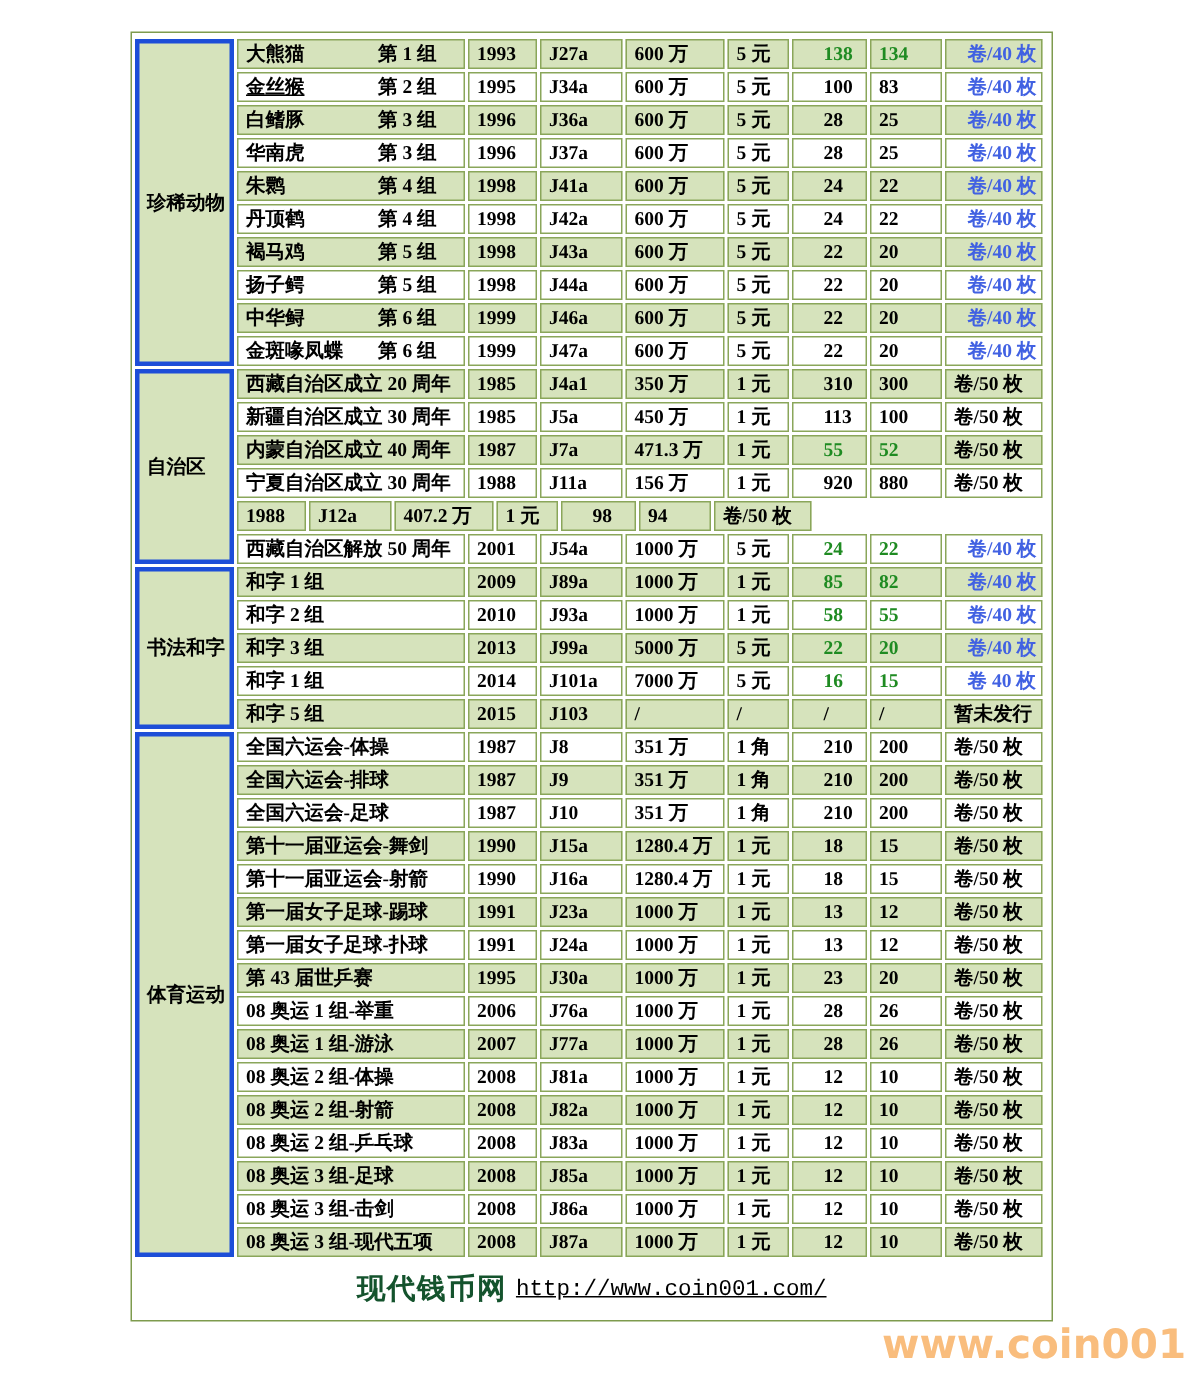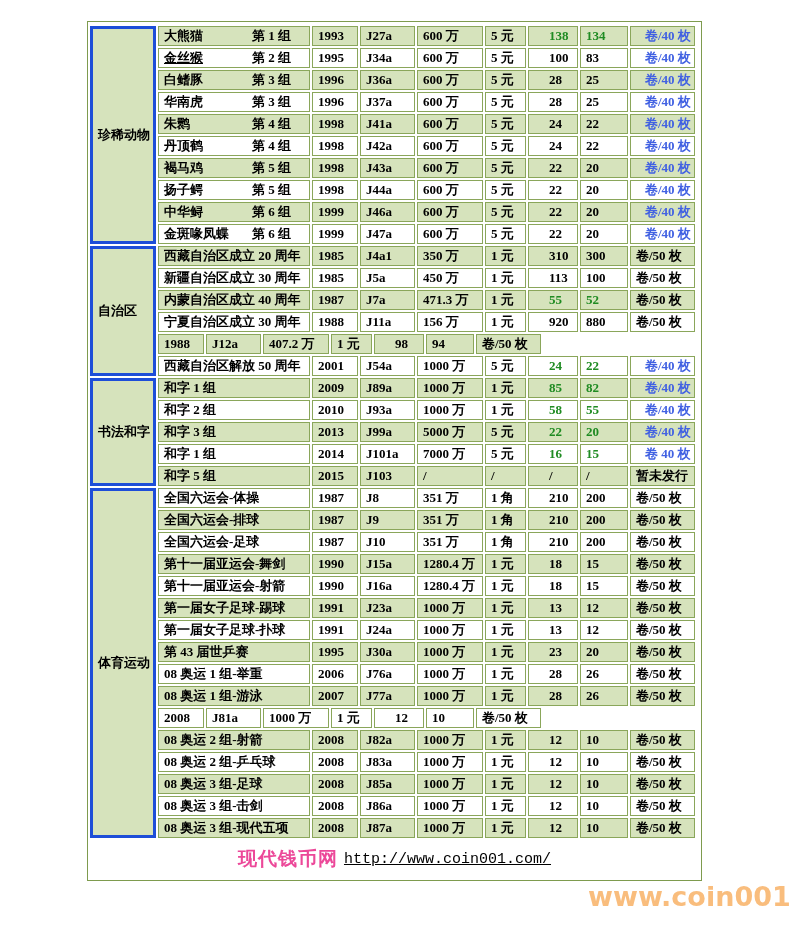--- a/index.html
+++ b/index.html
@@ -38,21 +38,21 @@
   .nm.full{width:auto;flex:1;}
   .nm.ul{text-decoration:underline;}
   .grp{flex:1;}
 
   .green{color:#1f8b22;}
   .blue{color:#4161e2;padding-left:14px;}
 
   
   .footer{height:38px;margin-top:2px;display:flex;align-items:center;
           justify-content:center;background:#ffffff;}
-  .site-name{color:#ec4899;font-weight:bold;font-size:19px;
+  .site-name{color:#14532d;font-weight:bold;font-size:19px;
              letter-spacing:1px;margin-right:6px;}
   .site-url{color:#000;font-family:"Liberation Mono","DejaVu Sans Mono",monospace;
             font-size:15px;font-weight:normal;text-decoration:underline;text-align:right;}
 
   
   .watermark{position:absolute;left:588px;top:881px;z-index:5;
       font-family:"DejaVu Sans","Liberation Sans",sans-serif;
       font-weight:bold;font-size:27px;color:#f9bd7d;letter-spacing:0;}
 </style>
 </head>
@@ -504,20 +504,24 @@
     <div class="cell c-year">2007</div>
     <div class="cell c-code">J77a</div>
     <div class="cell c-issue">1000 万</div>
     <div class="cell c-face">1 元</div>
     <div class="cell c-roll">28</div>
     <div class="cell c-unit">26</div>
     <div class="cell c-remark">卷/50 枚</div>
   </div>
 
   <div class="row">
+    <div class="cell c-name">
+      <span class="nm full">08 奥运 2 组-体操</span>
+
+    </div>
     <div class="cell c-year">2008</div>
     <div class="cell c-code">J81a</div>
     <div class="cell c-issue">1000 万</div>
     <div class="cell c-face">1 元</div>
     <div class="cell c-roll">12</div>
     <div class="cell c-unit">10</div>
     <div class="cell c-remark">卷/50 枚</div>
   </div>
 
   <div class="row alt">

